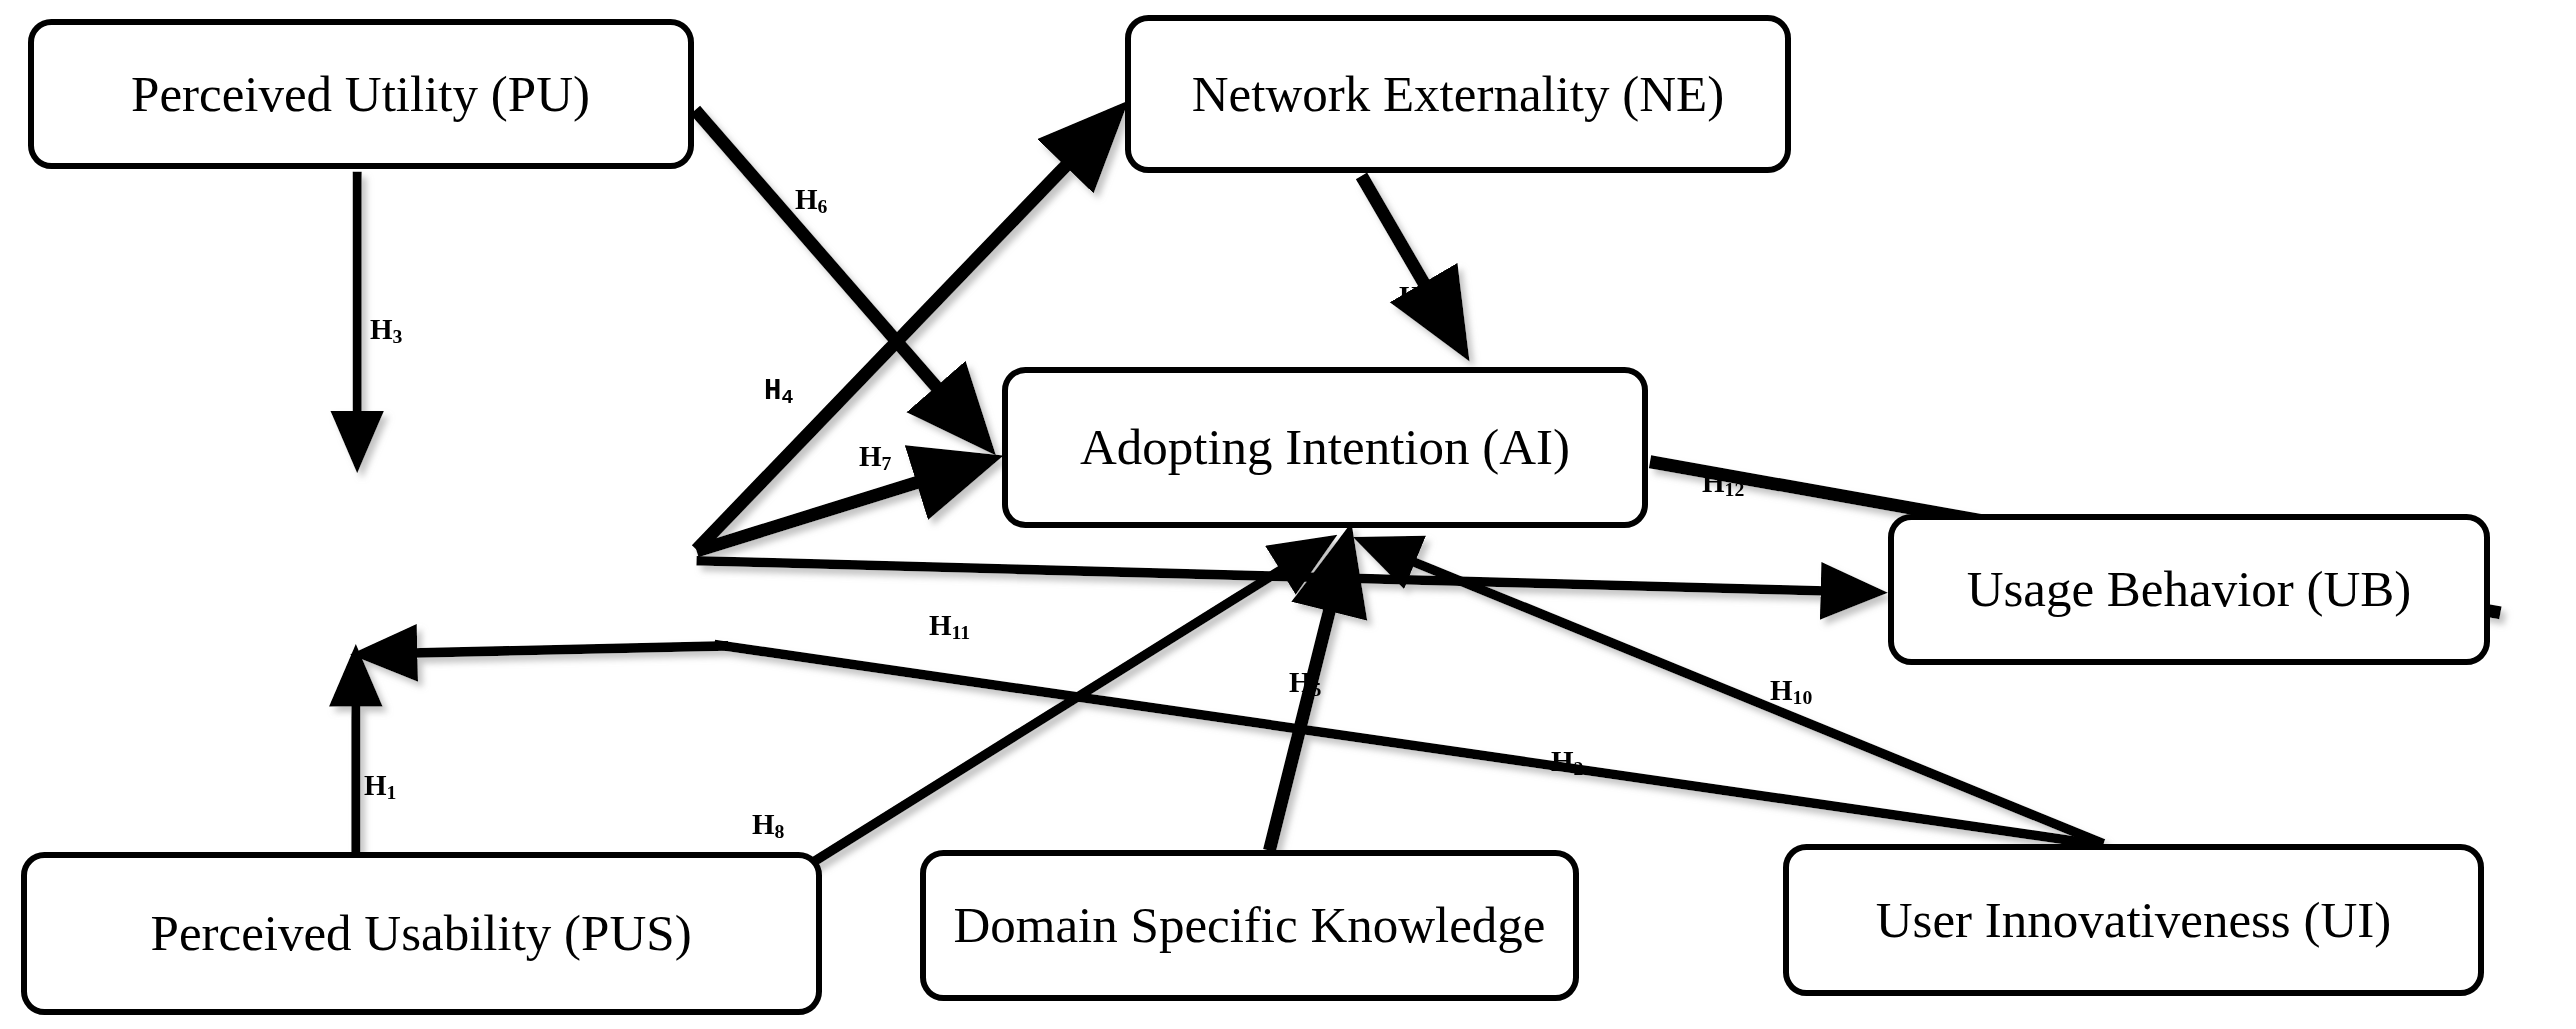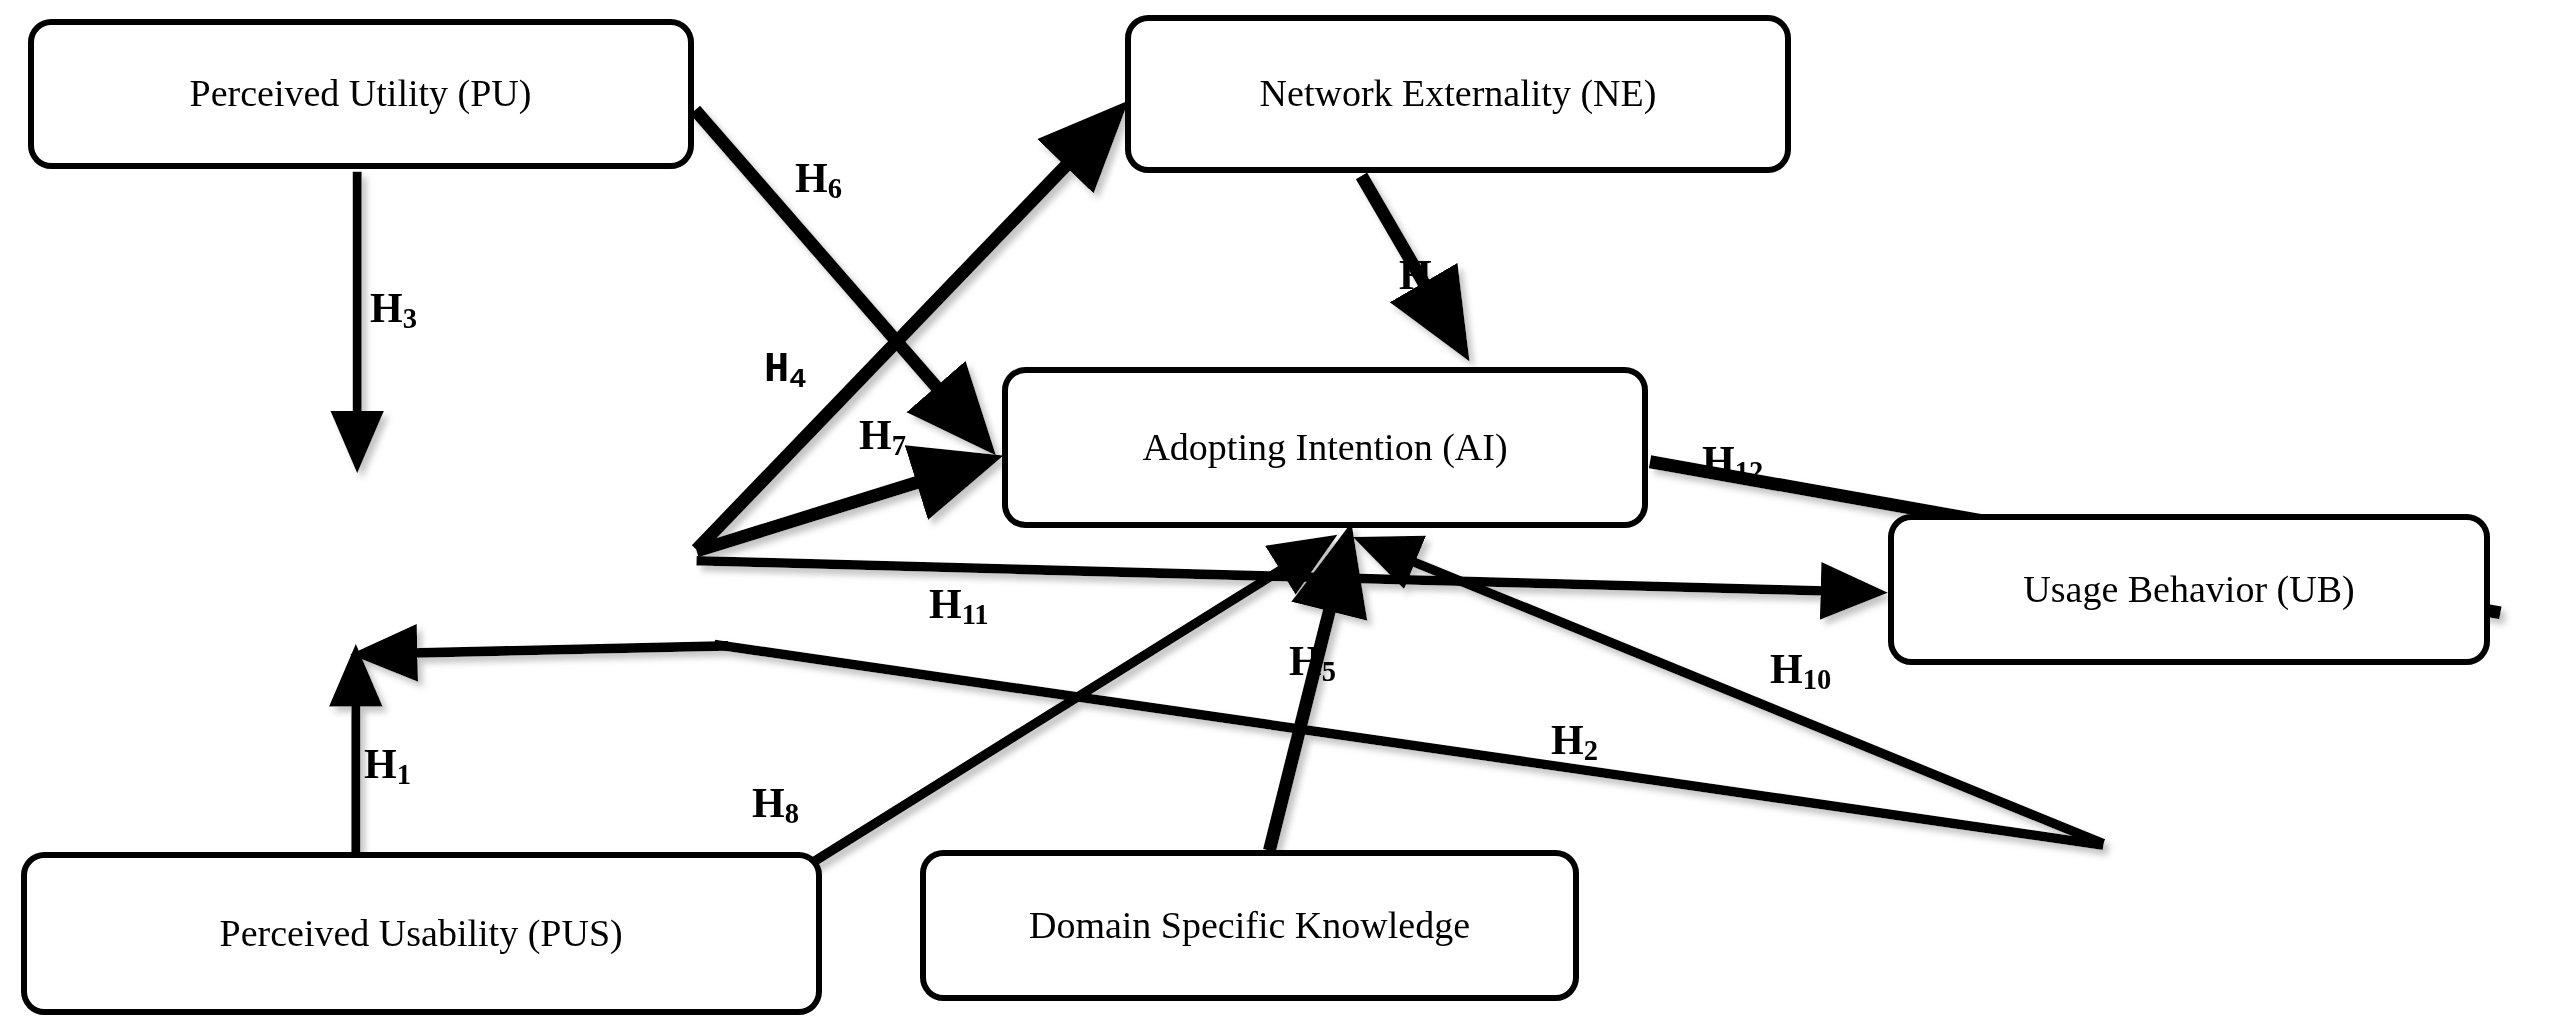--- a/index.html
+++ b/index.html
@@ -31,35 +31,36 @@
     background: #ffffff;
     border: 6.2px solid #000000;
     border-radius: 23.4px;
     display: flex;
     align-items: center;
     justify-content: center;
     z-index: 5;
   }
   .node-label {
     font-family: "Liberation Serif", "DejaVu Serif", serif;
-    font-size: 38px;
+    font-size: 51px;
     color: #000000;
     line-height: 1.1;
     white-space: nowrap;
     text-align: left;
   }
   .edge-label {
     position: absolute;
     font-family: "Liberation Serif", "DejaVu Serif", serif;
     font-weight: bold;
-    font-size: 42px;
+    font-size: 29px;
     color: #000000;
     white-space: nowrap;
     z-index: 9;
     line-height: 1;
+    margin-top: 28px;
   }
   .edge-label sub {
     font-size: 0.68em;
     font-weight: bold;
     vertical-align: baseline;
     position: relative;
     bottom: -0.22em;
   }
 </style>
 </head>
@@ -124,20 +125,23 @@
   </div>
 
   <div class="node-box" style="left:20.6px; top:852px; width:801px; height:163px;">
     <span class="node-label">Perceived Usability (PUS)</span>
   </div>
 
   <div class="node-box" style="left:920px; top:850px; width:659px; height:151px;">
     <span class="node-label">Domain Specific Knowledge</span>
   </div>
 
+  <div class="node-box" style="left:1783px; top:844px; width:701px; height:152px;">
+    <span class="node-label">User Innovativeness (UI)</span>
+  </div>
 
   <div class="edge-label" style="left:364px; top:743px;text-align:right;">
     <span>H</span><sub>1</sub>
   </div>
 
   <div class="edge-label" style="left:1551px; top:719px;">
     <span>H</span><sub>2</sub>
   </div>
 
   <div class="edge-label" style="left:370px; top:287px;">

